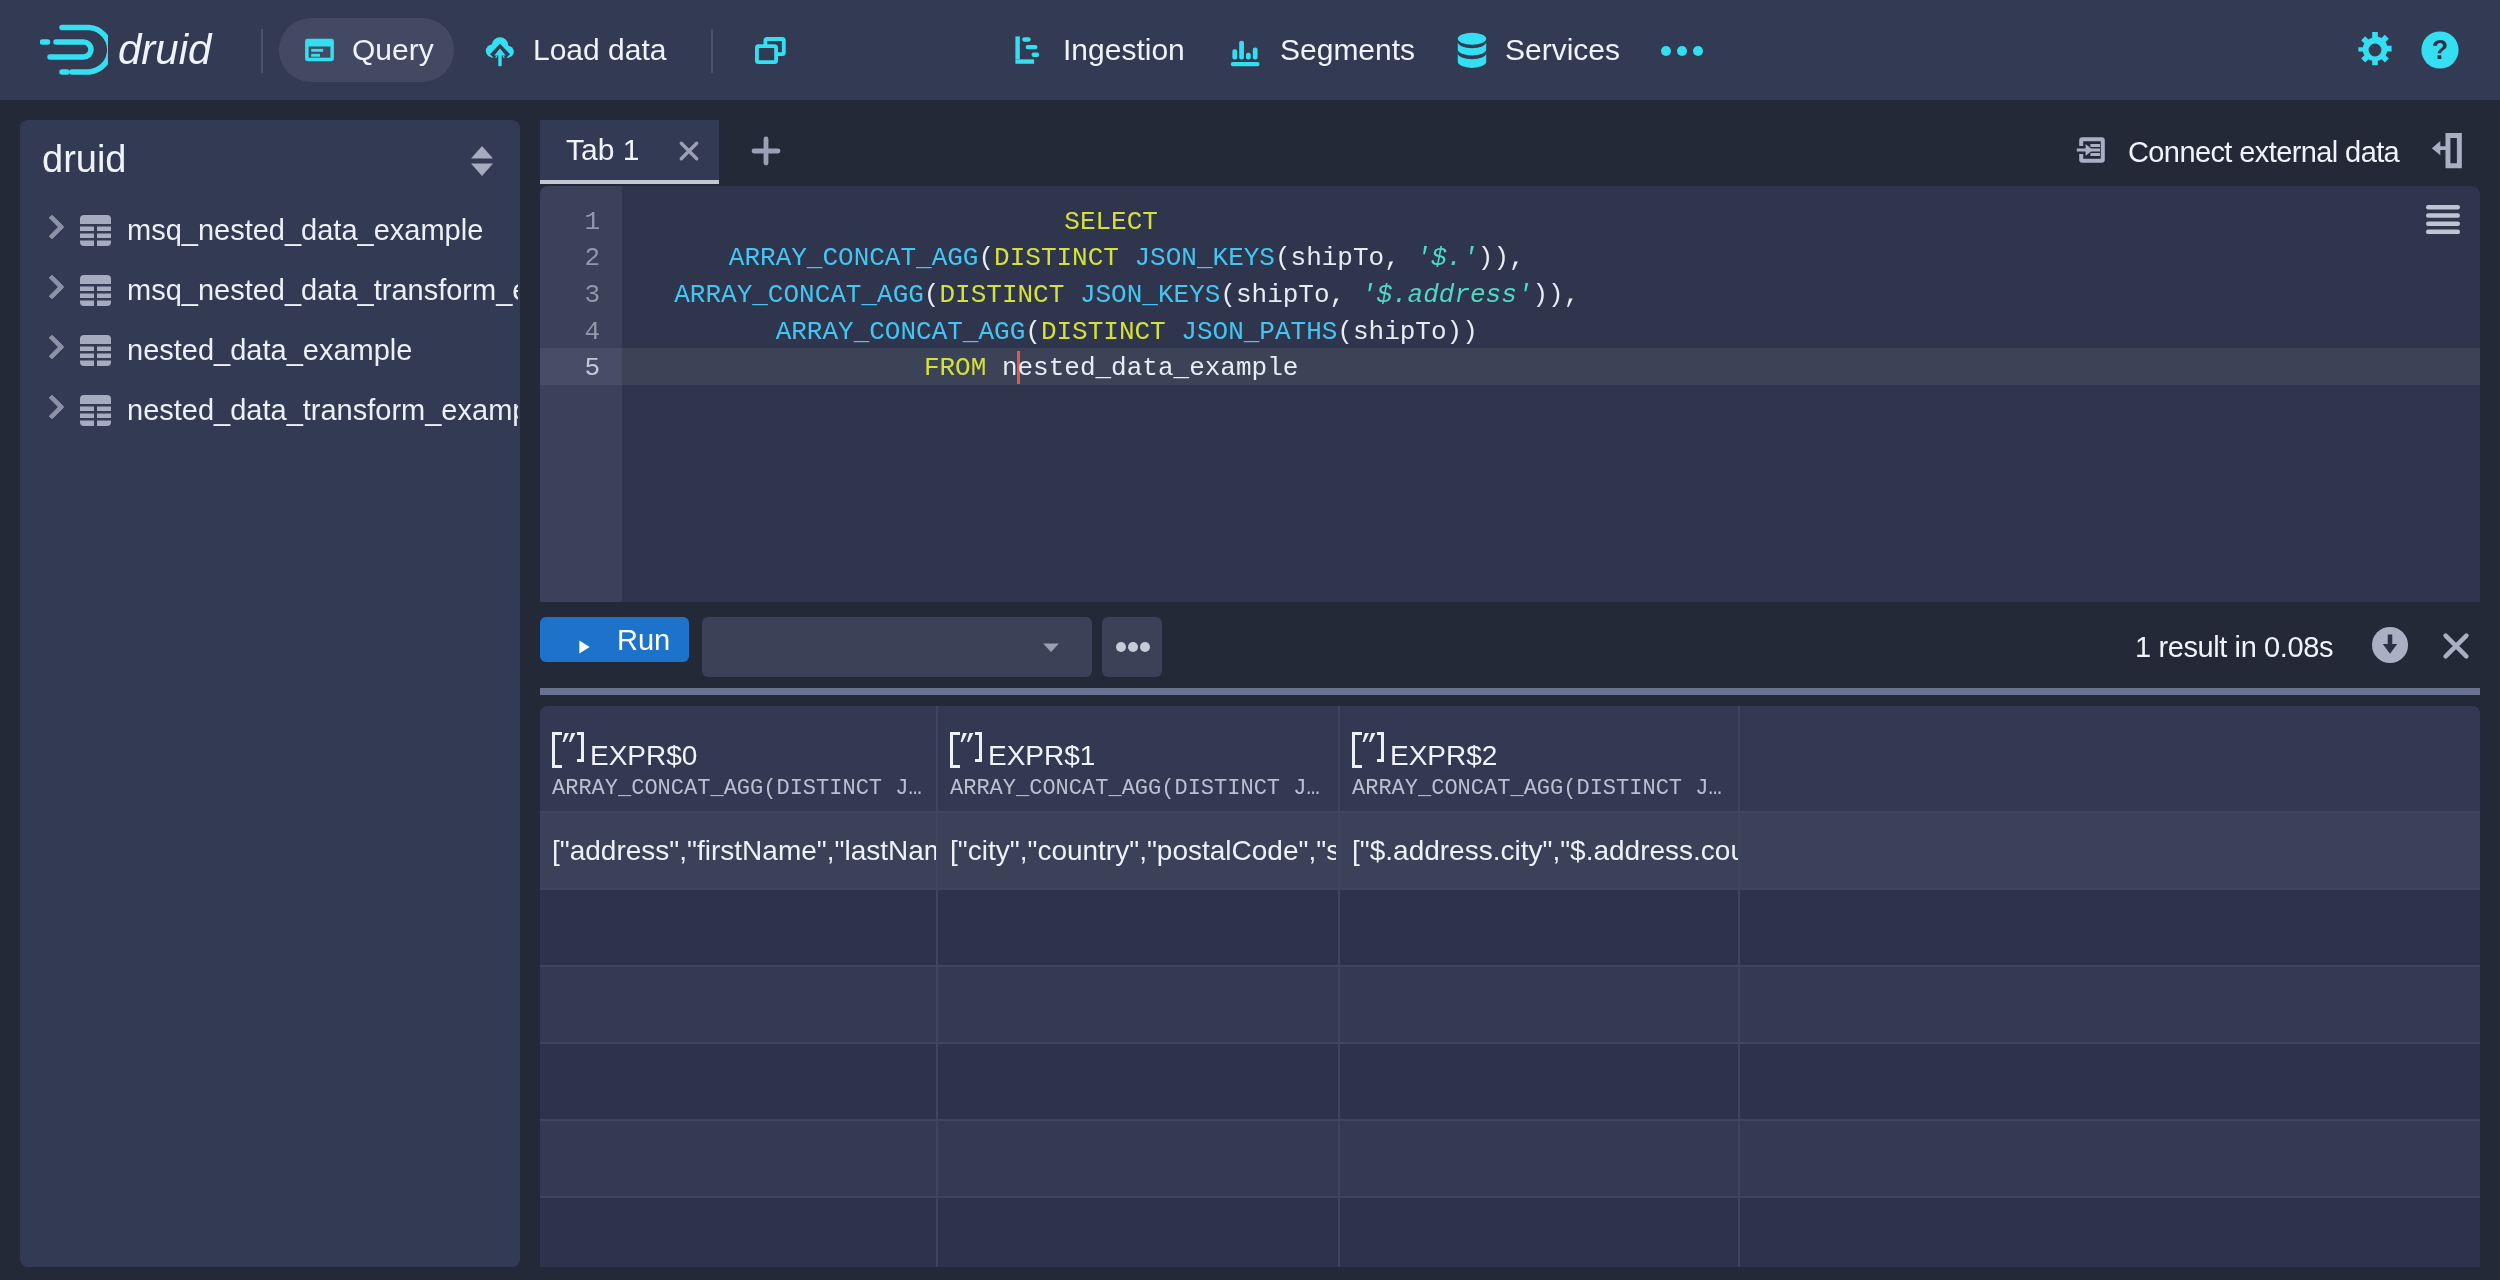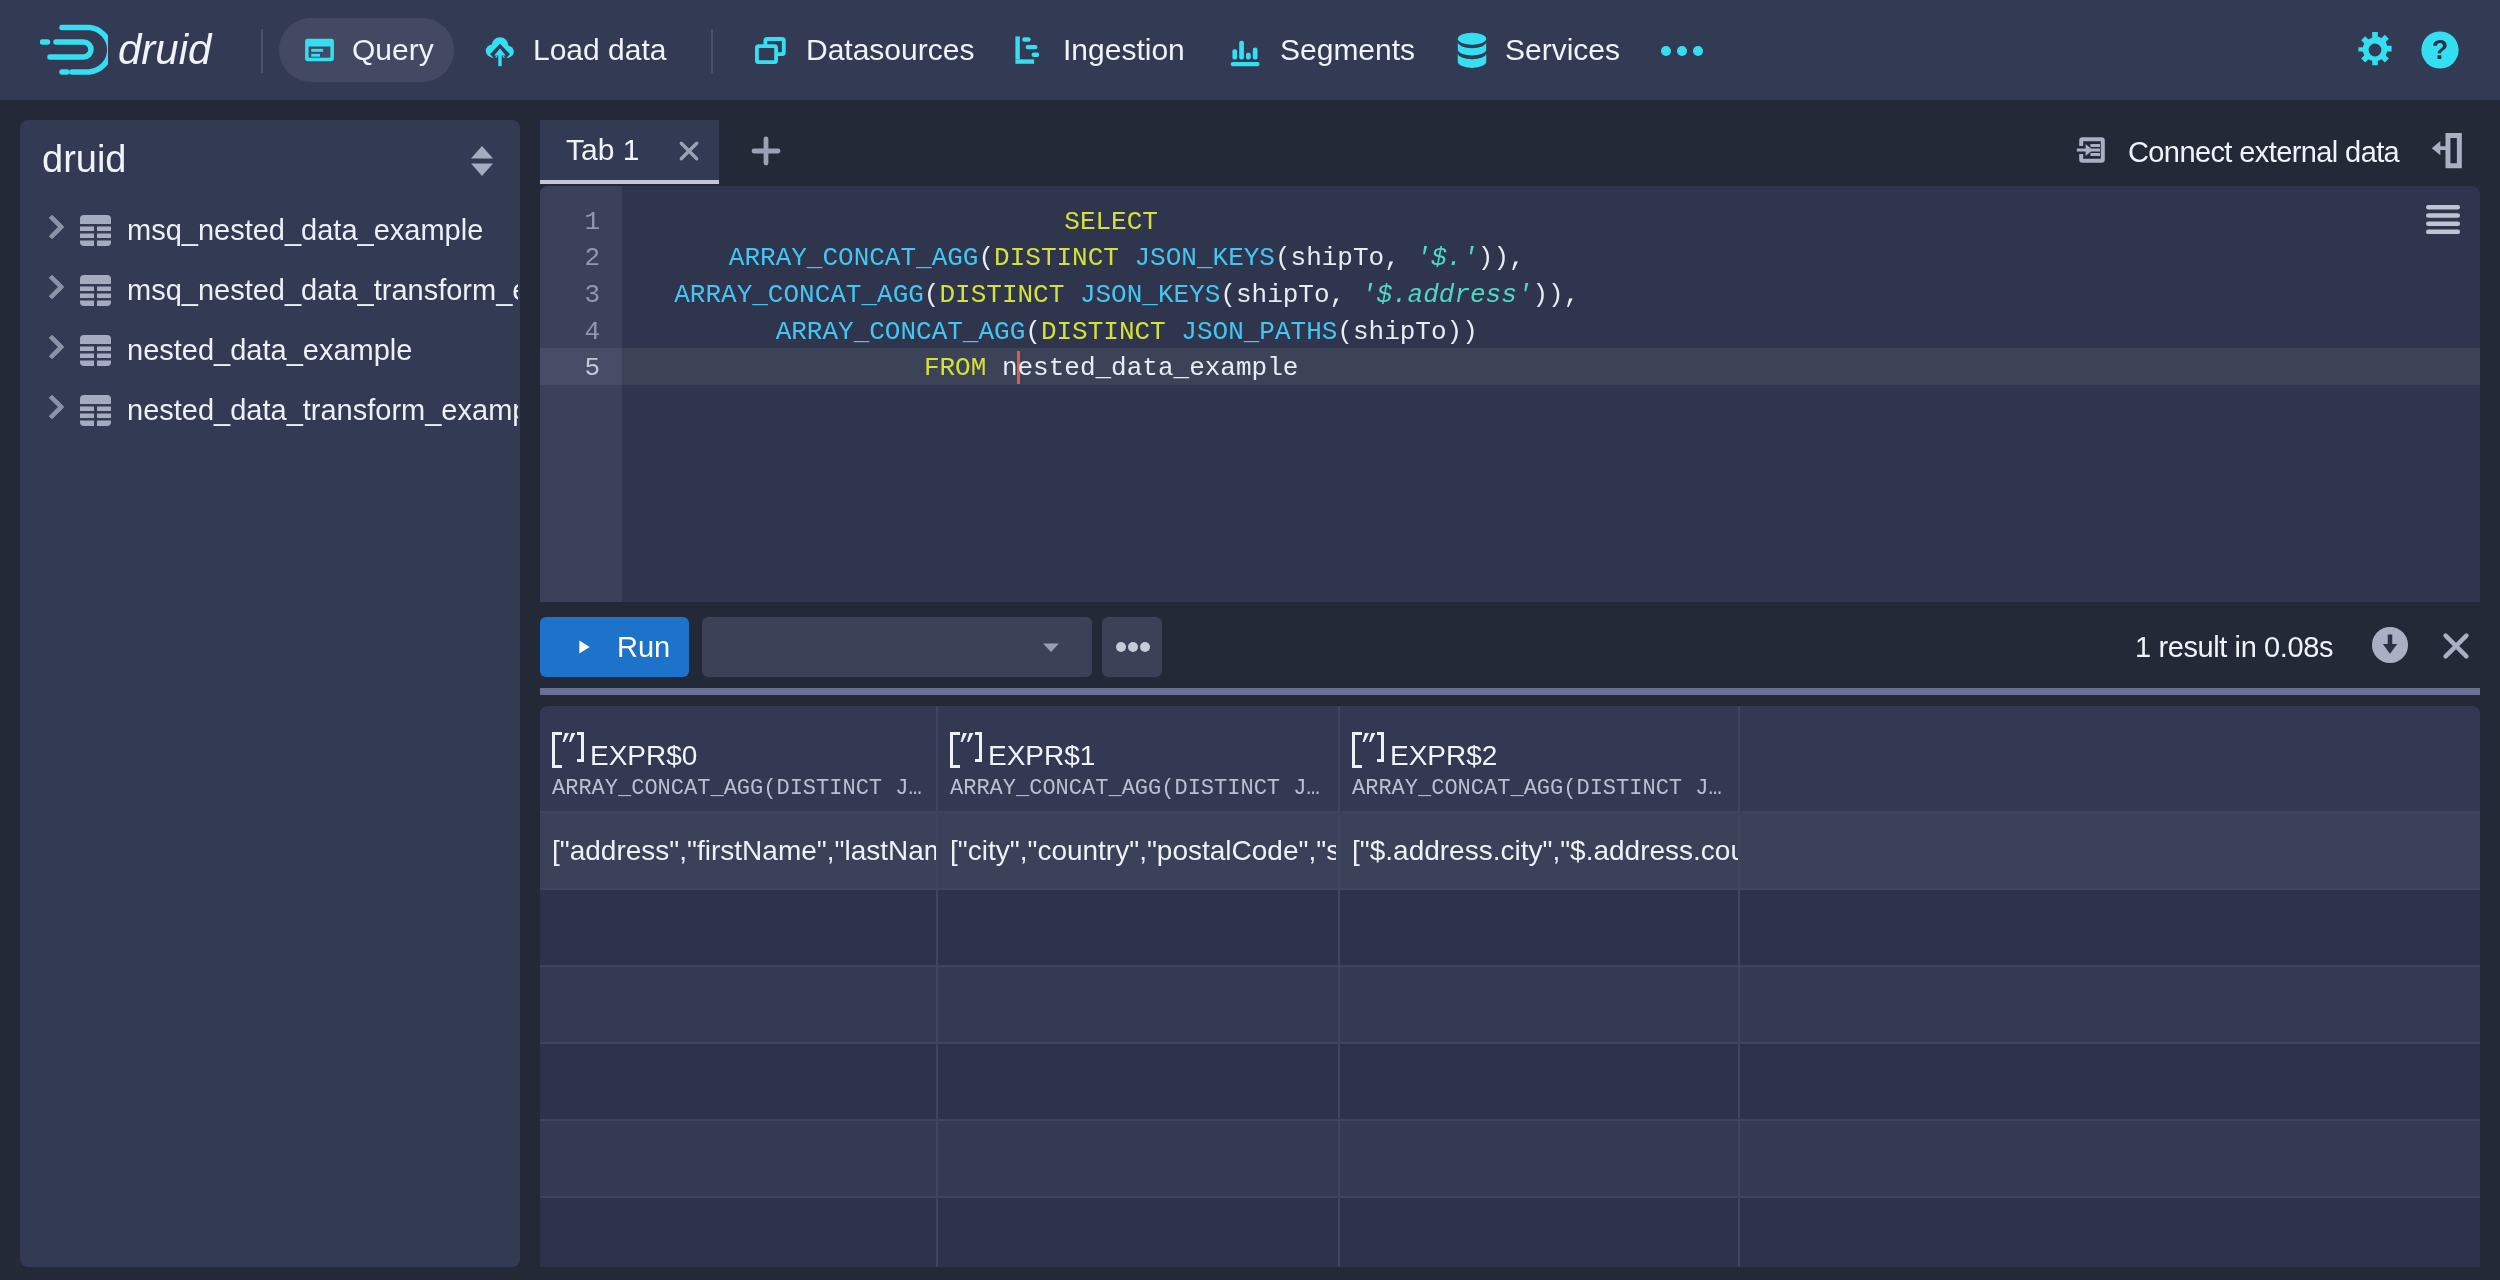--- a/index.html
+++ b/index.html
@@ -30,21 +30,21 @@
   #editor { position:absolute; left:540px; top:186px; width:1940px; height:416px;
     background:#2f354d; border-radius:8px 8px 0 0; overflow:hidden; }
   #gutter { position:absolute; left:0; top:0; width:82px; height:416px; background:#3b4158; }
   #lnums { position:absolute; left:0; top:17.8px; width:60px; text-align:right;
     font-family:"Liberation Mono", monospace; font-size:26px; line-height:36.6px; color:#9298ab; }
   #activeline { position:absolute; left:0; top:162.1px; width:1940px; height:37px; background:#3d4357; }
   #activegut { position:absolute; left:0; top:162.1px; width:82px; height:37px; background:#474d67; }
   #code { position:absolute; left:103px; top:17.8px; font-family:"Liberation Mono", monospace;
     font-size:26px; line-height:36.6px; white-space:pre; color:#e8ecf5;text-align:center; }
   .kw { color:#d5e139; } .fn { color:#45c6f2; } .str { color:#4fd8c3; font-style:italic; }
-  #runbtn { position:absolute; left:540px; top:617px; width:149px; height:60px; background:#1d73c9;
+  #runbtn { position:absolute; left:540px; top:617px; width:149px; height:45px; background:#1d73c9;
     border-radius:6px; color:#fff; font-size:30px; }
   #engbtn { position:absolute; left:702px; top:617px; width:390px; height:60px; background:#3b4157;
     border-radius:6px; color:#f0f3f9; font-size:30px; line-height:60px; }
   #morebtn { position:absolute; left:1102px; top:617px; width:60px; height:60px; background:#3b4157; border-radius:6px; }
   #dragbar { position:absolute; left:540px; top:688px; width:1940px; height:7px; background:#6b7190; }
   #rtable { position:absolute; left:540px; top:706px; width:1940px; height:561px;
     background:#2d334a; border-radius:8px 8px 0 0; overflow:hidden; }
   .hdr { position:absolute; top:0; height:107px; background:#333952; border-right:2px solid #3e455e; }
   .colv { position:absolute; top:0; width:2px; height:561px; background:#3e455e; }
   .row { position:absolute; left:0; width:1940px; height:77px; }
@@ -106,21 +106,20 @@
   </svg>
   <div class="navtxt" style="left:533px;">Load data</div>
   <div class="vdiv" style="left:711px"></div>
 
   <svg class="abs" style="left:754px;top:35px" width="34" height="32" viewBox="0 0 20 20">
     <g fill="none" stroke="#35dff2" stroke-width="2.4">
       <rect x="6.5" y="2.5" width="11.5" height="9.5" rx="1"></rect>
     </g>
     <rect x="1.2" y="7" width="12" height="10" rx="1" fill="#333a53" stroke="#35dff2" stroke-width="2.4"></rect>
   </svg>
-  <div class="navtxt" style="left:806px;">Datasources</div>
 
   <svg class="abs" style="left:1012px;top:33px" width="34" height="34" viewBox="0 0 20 20">
     <g fill="#35dff2">
       <path d="M2 2 h2.6 v13.5 h-2.6 z"></path>
       <path d="M2 15.5 h11 v2.6 h-11 z"></path>
       <rect x="6" y="2.5" width="5" height="2.6" rx="1.3"></rect>
       <rect x="8" y="7" width="7" height="2.6" rx="1.3"></rect>
       <rect x="11.5" y="11.5" width="4.5" height="2.6" rx="1.3"></rect>
     </g>
   </svg>

